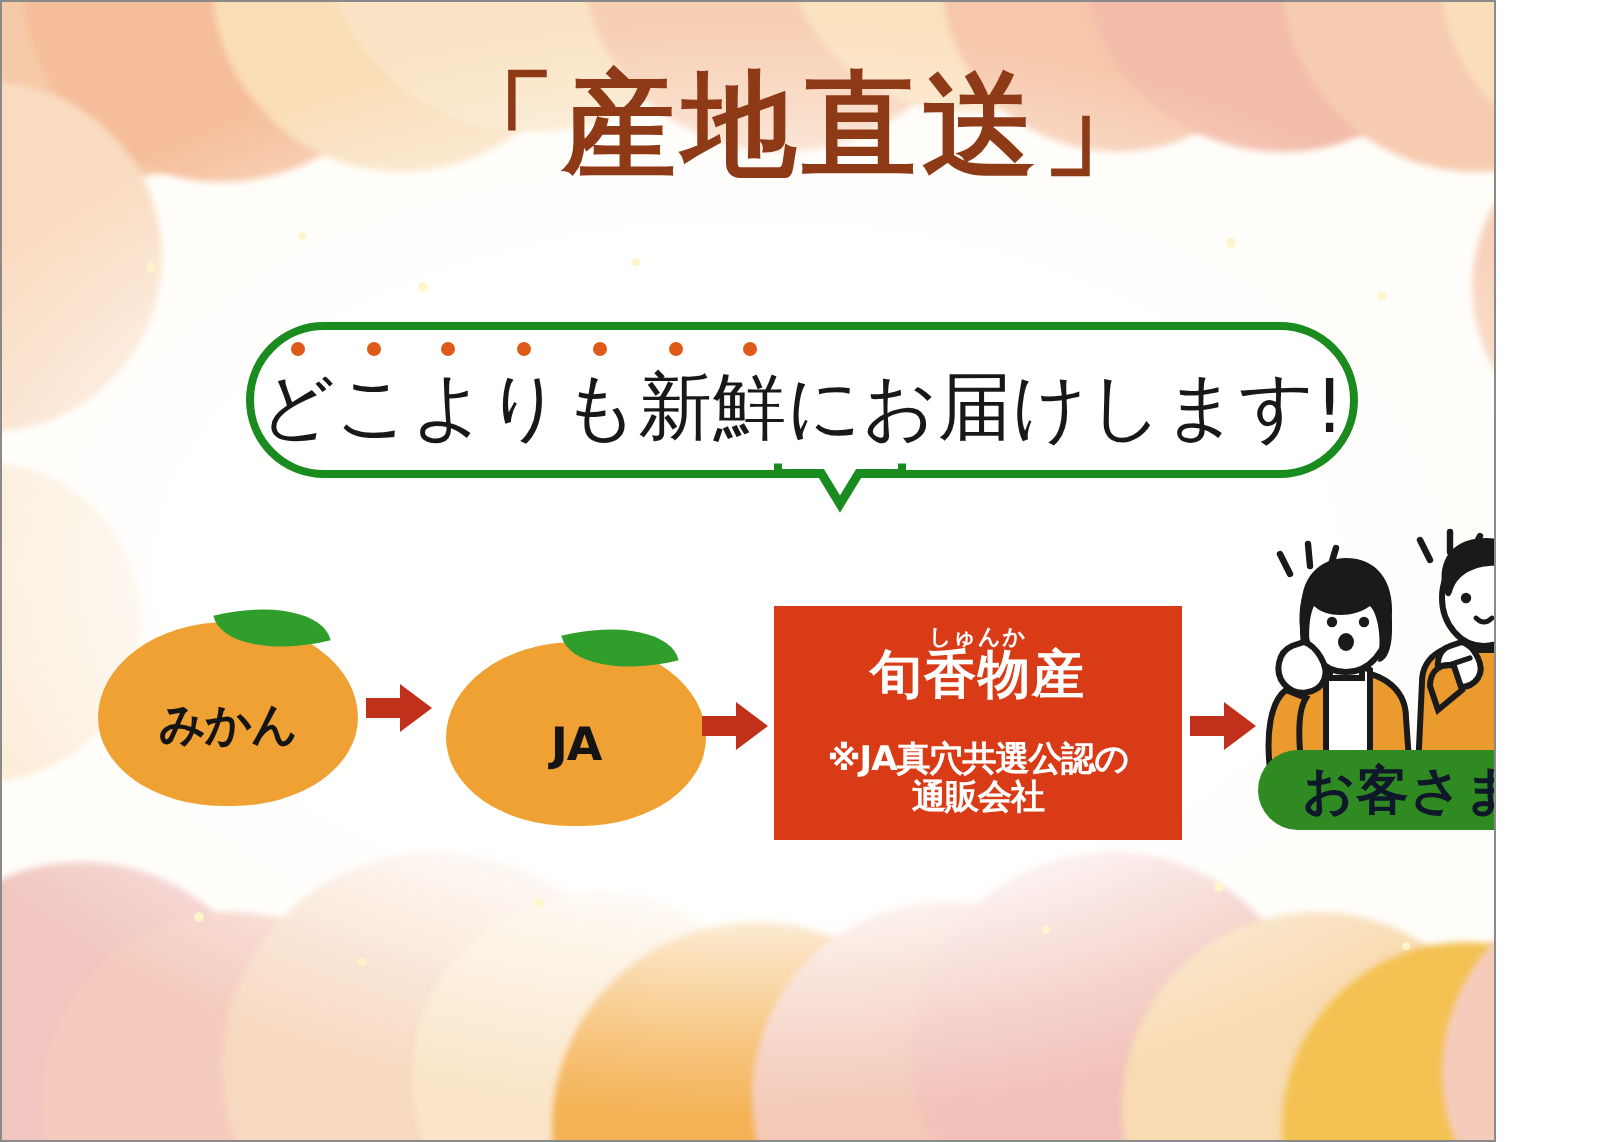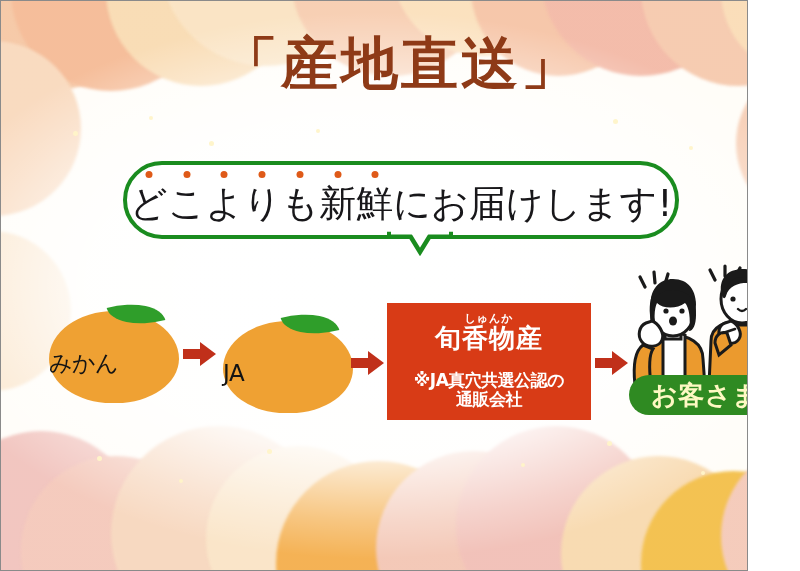--- a/index.html
+++ b/index.html
@@ -167,25 +167,25 @@
     top: 6px;
   }
   .mikan .label {
     position: absolute;
     left: 0;
     top: 16px;
     width: 130px;
     height: 92px;
     display: flex;
     flex-direction: column;
-    align-items: flex-start;
+    align-items: center;
     justify-content: center;
     gap: 1px;
     color: #141414;
-    font-weight: 400;
+    font-weight: 700;
     font-size: 23px;
     line-height: 1.08;
     letter-spacing: -0.5px;
     text-align: center;
     padding-top: 12px;
   }
   .mikan .label .l2 { font-size: 25px; }
 
   
   .arrow {
@@ -250,21 +250,21 @@
     position: absolute;
     left: 6px;
     top: 112px;
     width: 152px;
     height: 40px;
     background: #2f8a22;
     border-radius: 21px;
     display: flex;
     align-items: center;
     justify-content: center;
-    color: #fef9c3;
+    color: #0f172a;
     font-size: 26px;
     font-weight: 700;
     letter-spacing: 0.5px;
     z-index: 3;
   }
 </style>
 </head>
 <body>
 
 <div id="canvas">

